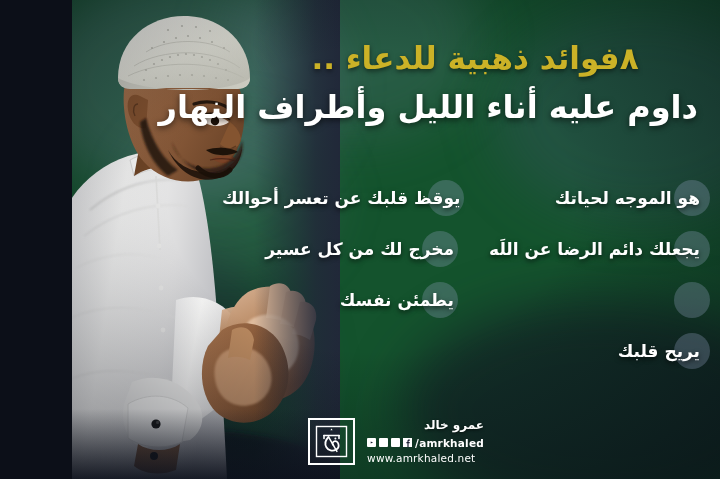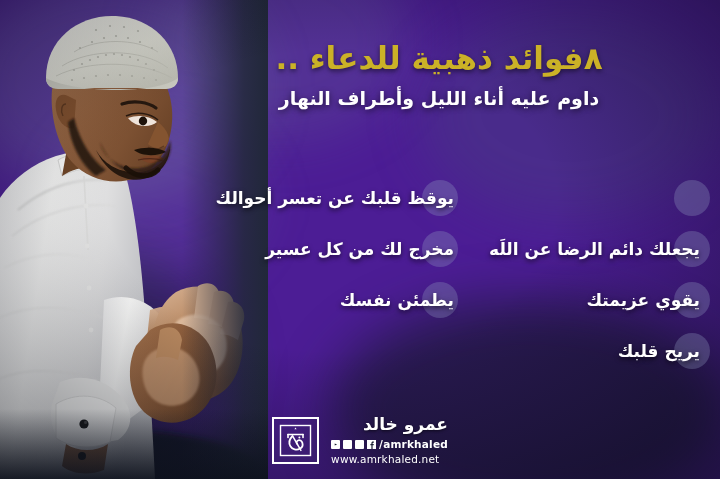--- a/index.html
+++ b/index.html
@@ -5,28 +5,28 @@
 <style>
   * { margin:0; padding:0; box-sizing:border-box; }
   html,body{ background:#0c0f18; }
   body{
     font-family:"DejaVu Sans","Liberation Sans",sans-serif;
     width:720px; height:479px; overflow:hidden;
   }
 
   .poster{
     position:relative;
-    width:720px; height:479px;
+    width:648px; height:479px;
     overflow:hidden;
     background:
       radial-gradient(ellipse 62% 52% at 34% 16%, rgba(96,112,142,0.55) 0%, rgba(74,88,116,0.28) 38%, rgba(0,0,0,0) 72%),
       radial-gradient(ellipse 46% 40% at 78% 26%, rgba(62,74,102,0.42) 0%, rgba(0,0,0,0) 70%),
       radial-gradient(ellipse 70% 60% at 20% 72%, rgba(36,44,64,0.75) 0%, rgba(0,0,0,0) 75%),
       linear-gradient(147deg, #3d4counter 0%, #2a3146 0%, #232a3e 42%, #1b2133 70%, #141927 100%);
-    background-color:#4c1d95;
+    background-color:#14532d;
   }
 
   
   .smoke{ position:absolute; border-radius:50%; filter:blur(26px); pointer-events:none; }
   .smoke.s1{ left:-40px; top:-30px; width:300px; height:230px; background:rgba(120,134,162,0.30); }
   .smoke.s2{ left:150px; top:-60px; width:260px; height:200px; background:rgba(108,122,152,0.22); }
   .smoke.s3{ left:420px; top:10px;  width:300px; height:210px; background:rgba(70,84,116,0.28); }
   .smoke.s4{ left:-30px; top:250px; width:260px; height:240px; background:rgba(26,32,48,0.55); }
   .smoke.s5{ left:330px; top:300px; width:400px; height:220px; background:rgba(18,23,36,0.62); }
   .smoke.s6{ left:60px;  top:120px; width:200px; height:160px; background:rgba(130,144,172,0.16); }
@@ -50,21 +50,21 @@
   }
   .headline .line1{
     font-size:31px; font-weight:700; letter-spacing:0px;
     color:#cbb227;
     text-shadow:0 2px 5px rgba(0,0,0,0.55);
     line-height:1.22;
     white-space:nowrap;
   }
   .headline .line2{
     margin-top:9px;
-    font-size:19px; font-weight:700;
+    font-size:32px; font-weight:700;
     color:#ffffff;
     text-shadow:0 2px 6px rgba(0,0,0,0.6);
     line-height:1.25;
     white-space:nowrap;
   }
 
   
   .benefits{
     position:absolute; left:150px; right:14px; top:172px;
     z-index:6; direction:rtl;
@@ -104,21 +104,21 @@
   .brand-mark{
     width:47px; height:47px;
     border:2px solid #ffffff;
     display:flex; align-items:center; justify-content:center;
     background:rgba(255,255,255,0.02);
   }
   .brand-mark svg{ display:block; }
 
   .brand-text{ direction:rtl; text-align:right; }
   .brand-name{
-    font-size:17px; font-weight:700; color:#ffffff; line-height:1.1;
+    font-size:12px; font-weight:700; color:#ffffff; line-height:1.1;
     letter-spacing:0.5px;
     text-shadow:0 1px 3px rgba(0,0,0,0.6);
   }
   .brand-handle{
     margin-top:4px;
     display:flex; flex-direction:row-reverse; align-items:center; gap:3px;
     direction:ltr; justify-content:flex-start;
   }
   .brand-handle .handle{
     font-size:10.5px; font-weight:700; color:#ffffff; direction:ltr;
@@ -358,20 +358,21 @@
   <div class="headline">
     <div class="line1">٨فوائد ذهبية للدعاء ..</div>
     <div class="line2">داوم عليه أناء الليل وأطراف النهار</div>
   </div>
 
   <div class="benefits">
 
     <div class="brow">
       <div class="bcell right">
         <span class="blob"></span>
+        <span class="btext">هو الموجه لحياتك</span>
       </div>
       <div class="bcell left">
         <span class="blob"></span>
         <span class="btext">يوقظ قلبك عن تعسر أحوالك</span>
       </div>
     </div>
 
     <div class="brow">
       <div class="bcell right">
         <span class="blob"></span>
@@ -379,21 +380,20 @@
       </div>
       <div class="bcell left">
         <span class="blob"></span>
         <span class="btext">مخرج لك من كل عسير</span>
       </div>
     </div>
 
     <div class="brow">
       <div class="bcell right">
         <span class="blob"></span>
-        <span class="btext">يقوي عزيمتك</span>
       </div>
       <div class="bcell left">
         <span class="blob"></span>
         <span class="btext">يطمئن نفسك</span>
       </div>
     </div>
 
     <div class="brow">
       <div class="bcell right">
         <span class="blob"></span>

